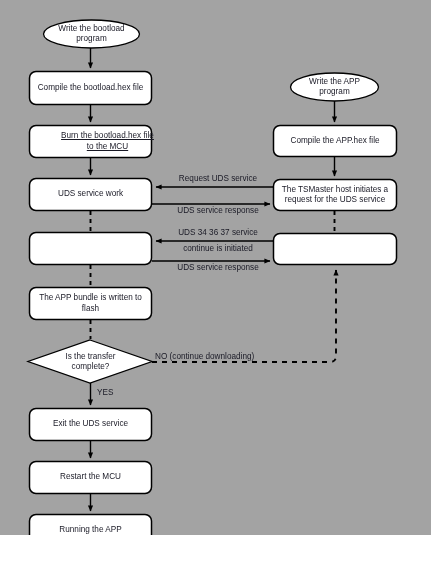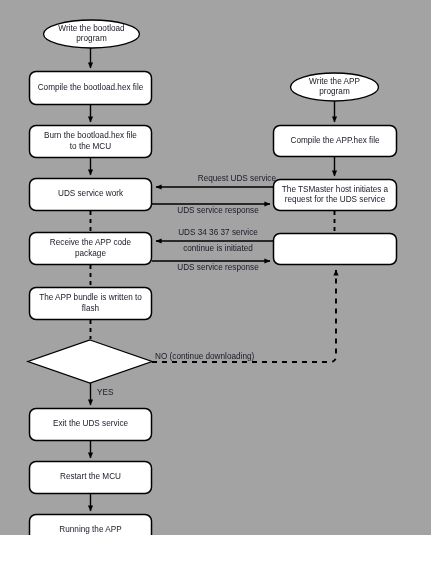--- a/index.html
+++ b/index.html
@@ -125,48 +125,48 @@
     <path d="M152,261 L270,261" fill="none" stroke="#000000" stroke-width="1.4" marker-end="url(#arrow)"></path>
 
     <path d="M152,362 L330,362 Q336,362 336,356 L336,270" fill="none" stroke="#000000" stroke-width="1.9" stroke-dasharray="5,5" marker-end="url(#arrow-dash)"></path>
   </svg>
 
   <div class="node-label" style="left:43px; top:20px; width:97px; height:28px;">Write the bootload
 program</div>
 
   <div class="node-label" style="left:31px; top:72px; width:119px; height:32px;">Compile the bootload.hex file</div>
 
-  <div class="node-label" style="left:31px; top:126px; width:119px; height:31px;">Burn the bootload.hex file
+  <div class="node-label" style="left:48px; top:126px; width:119px; height:31px;text-decoration:underline;">Burn the bootload.hex file
 to the MCU</div>
 
   <div class="node-label" style="left:31px; top:179px; width:119px; height:31px;">UDS service work</div>
 
-  <div class="node-label" style="left:31px; top:233px; width:119px; height:31px;">Receive the APP code
-package</div>
 
   <div class="node-label" style="left:31px; top:288px; width:119px; height:31px;">The APP bundle is written to
 flash</div>
 
+  <div class="node-label" style="left:45px; top:348px; width:91px; height:28px;">Is the transfer
+complete?</div>
 
   <div class="node-label" style="left:31px; top:409px; width:119px; height:31px;">Exit the UDS service</div>
 
   <div class="node-label" style="left:31px; top:462px; width:119px; height:31px;">Restart the MCU</div>
 
   <div class="node-label" style="left:31px; top:515px; width:119px; height:31px;">Running the APP</div>
 
   <div class="node-label" style="left:292px; top:73px; width:85px; height:28px;">Write the APP
 program</div>
 
   <div class="node-label" style="left:275px; top:126px; width:120px; height:30px;">Compile the APP.hex file</div>
 
   <div class="node-label" style="left:274px; top:180px; width:122px; height:30px;">The TSMaster host initiates a
 request for the UDS service</div>
 
 
-  <div class="edge-label" style="left:160px; top:174px; width:116px; text-align:right;">Request UDS service</div>
+  <div class="edge-label" style="left:160px; top:174px; width:116px; text-align:center;">Request UDS service</div>
 
   <div class="edge-label" style="left:160px; top:206px; width:116px; text-align:center;">UDS service response</div>
 
   <div class="edge-label" style="left:158px; top:228px; width:120px; text-align:center;">UDS 34 36 37 service</div>
 
   <div class="edge-label" style="left:158px; top:244px; width:120px; text-align:center;">continue is initiated</div>
 
   <div class="edge-label" style="left:158px; top:263px; width:120px; text-align:center;">UDS service response</div>
 
   <div class="edge-label" style="left:155px; top:352px; text-align:left;">NO  (continue downloading)</div>

